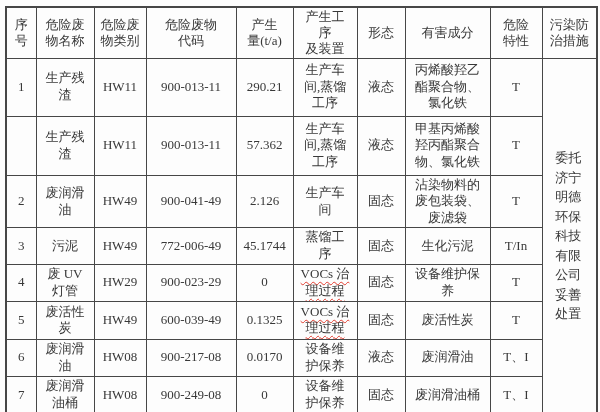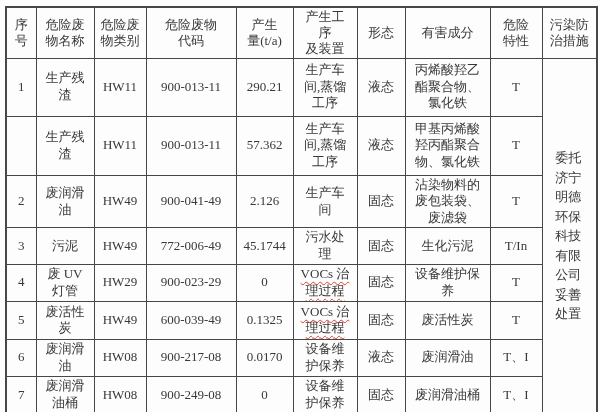--- a/index.html
+++ b/index.html
@@ -145,21 +145,21 @@
         <td>固态</td>
         <td>沾染物料的废包装袋、废滤袋</td>
         <td>T</td>
       </tr>
       <tr class="h-r3">
         <td class="cell-seq">3</td>
         <td class="cell-name">污泥</td>
         <td>HW49</td>
         <td>772-006-49</td>
         <td>45.1744</td>
-        <td class="cell-process">污水处理</td>
+        <td class="cell-process">蒸馏工序</td>
         <td>固态</td>
         <td>生化污泥</td>
         <td>T/In</td>
       </tr>
       <tr class="h-r4">
         <td class="cell-seq">4</td>
         <td class="cell-name">废 UV 灯管</td>
         <td>HW29</td>
         <td>900-023-29</td>
         <td>0</td>

